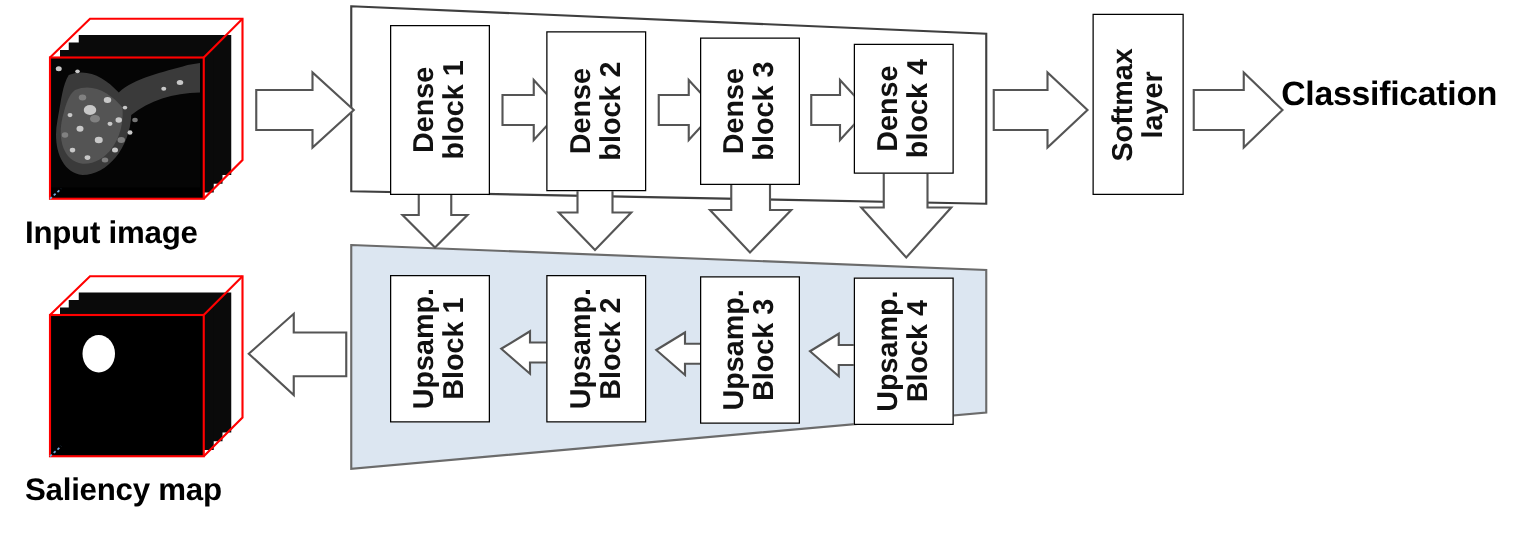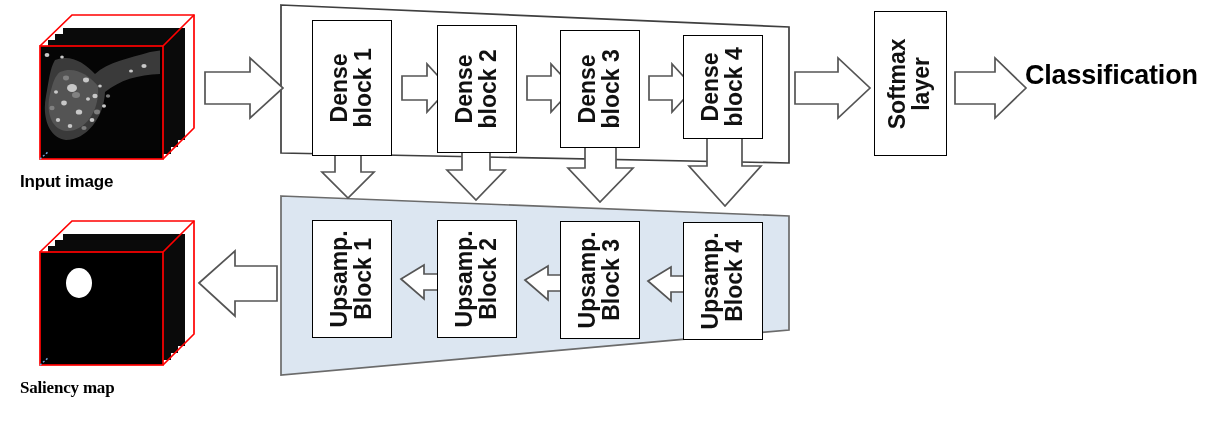--- a/index.html
+++ b/index.html
@@ -3,27 +3,27 @@
 <meta charset="utf-8">
 <style>
   html,body{margin:0;padding:0;background:#ffffff;}
   body{width:1224px;height:430px;font-family:"Liberation Sans",sans-serif;overflow:hidden;}
   #stage{position:relative;width:1224px;height:430px;}
   svg.layer{position:absolute;left:0;top:0;width:1224px;height:430px;}
 
   .cap{
     position:absolute;
     font-weight:bold;
-    font-size:17px;
+    font-size:25px;
     color:#000000;
     letter-spacing:-0.2px;
     white-space:nowrap;
   }
   #cap-input{left:20px;top:172px;}
-  #cap-saliency{left:20px;top:378px;font-family:Liberation Serif, serif;}
+  #cap-saliency{left:20px;top:378px;}
   #cap-classification{left:1025px;top:60px;font-size:27px;text-align:center;}
 
   .blk{
     position:absolute;
     background:#ffffff;
     border:1.6px solid #000000;
     box-sizing:border-box;
     display:flex;
     align-items:center;
     justify-content:center;

